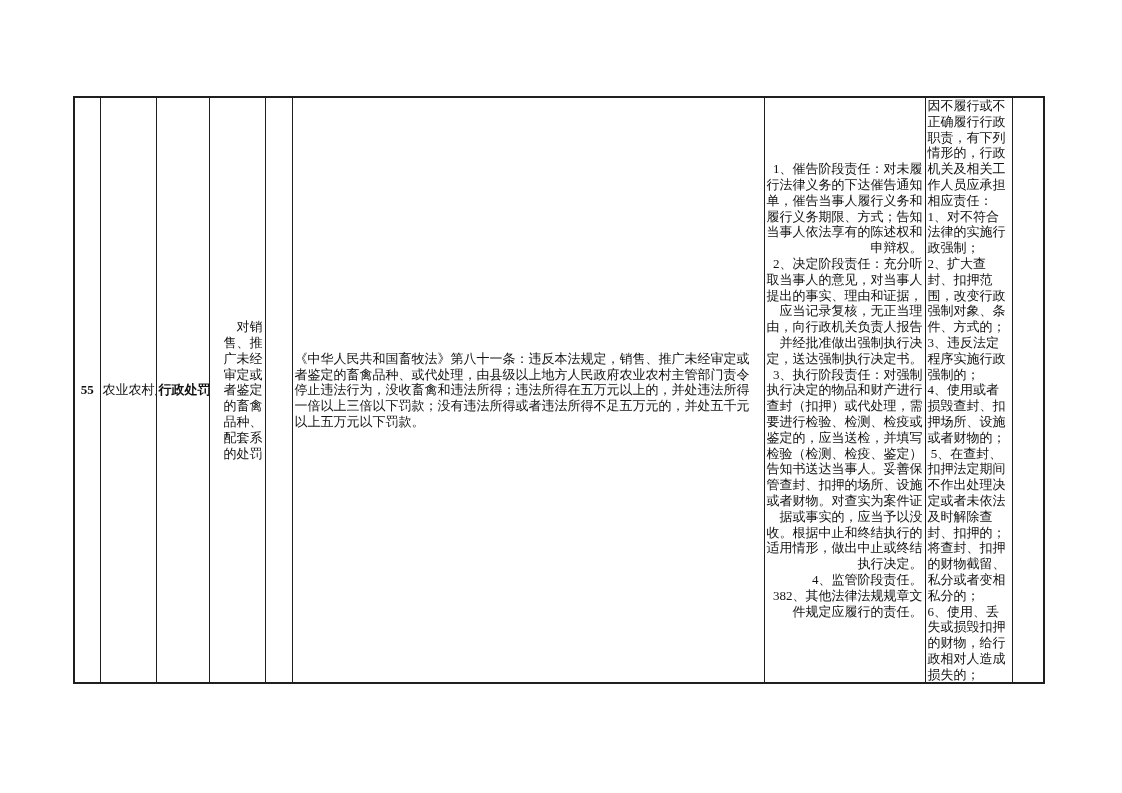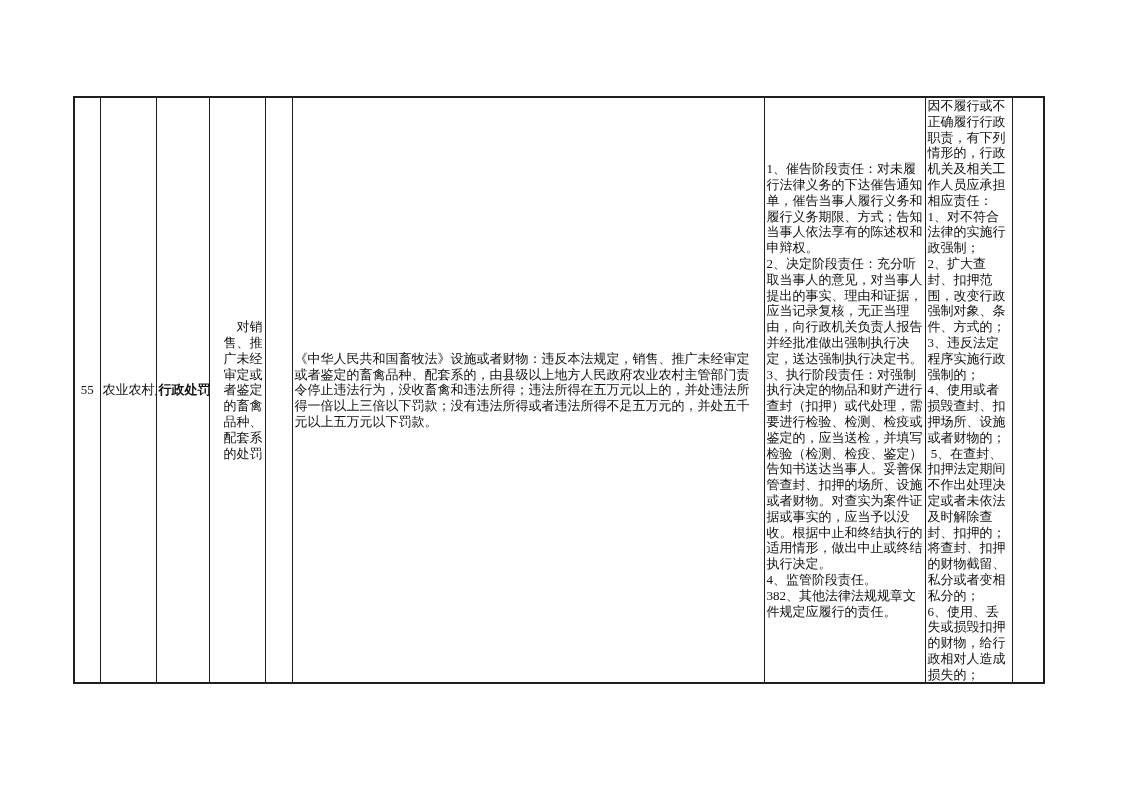--- a/index.html
+++ b/index.html
@@ -34,20 +34,21 @@
     vertical-align: middle;
     font-size: 13px;
     line-height: 15.8px;
     overflow: hidden;
     word-break: break-all;
     margin-left: 44px;
   }
   td.c-seq {
     text-align: center;
     padding: 0;
+    font-weight: bold;
   }
   td.c-dept {
     text-align: center;
     padding: 0;
     font-size: 10.5px;
     white-space: nowrap;
   }
   td.c-type {
     text-align: center;
     padding: 0;
@@ -68,21 +69,21 @@
     line-height: 16px;
     padding: 0 3px;
     text-align: left;
     white-space: pre-wrap;
   }
   td.c-resp {
     vertical-align: top;
     font-size: 13px;
     line-height: 15.8px;
     padding: 1px 2px;
-    text-align: left;
+    text-align: right;
     white-space: pre-wrap;
   }
   td.c-acct {
     vertical-align: top;
     font-size: 12px;
     line-height: 15.7px;
     padding: 1px 1px;
     text-align: left;
     white-space: pre-wrap;
   }
@@ -103,21 +104,21 @@
       <col style="width:87px">
       <col style="width:32px">
     </colgroup>
     <tbody>
       <tr>
         <td class="c-seq">55</td>
         <td class="c-dept">农业农村局</td>
         <td class="c-type">行政处罚</td>
         <td class="c-name">对销售、推广未经审定或者鉴定的畜禽品种、配套系的处罚</td>
         <td class="c-gap"></td>
-        <td class="c-law">《中华人民共和国畜牧法》设施或者财物：违反本法规定，销售、推广未经审定或者鉴定的畜禽品种、配套系的，由县级以上地方人民政府农业农村主管部门责令停止违法行为，没收畜禽和违法所得；违法所得在五万元以上的，并处违法所得一倍以上三倍以下罚款；没有违法所得或者违法所得不足五万元的，并处五千元以上五万元以下罚款。</td>
+        <td class="c-law">《中华人民共和国畜牧法》第八十一条：违反本法规定，销售、推广未经审定或者鉴定的畜禽品种、或代处理，由县级以上地方人民政府农业农村主管部门责令停止违法行为，没收畜禽和违法所得；违法所得在五万元以上的，并处违法所得一倍以上三倍以下罚款；没有违法所得或者违法所得不足五万元的，并处五千元以上五万元以下罚款。</td>
         <td class="c-resp">1、催告阶段责任：对未履行法律义务的下达催告通知单，催告当事人履行义务和履行义务期限、方式；告知当事人依法享有的陈述权和申辩权。
 2、决定阶段责任：充分听取当事人的意见，对当事人提出的事实、理由和证据，应当记录复核，无正当理由，向行政机关负责人报告并经批准做出强制执行决定，送达强制执行决定书。
 3、执行阶段责任：对强制执行决定的物品和财产进行查封（扣押）或代处理，需要进行检验、检测、检疫或鉴定的，应当送检，并填写检验（检测、检疫、鉴定）告知书送达当事人。妥善保管查封、扣押的场所、设施或者财物。对查实为案件证据或事实的，应当予以没收。根据中止和终结执行的适用情形，做出中止或终结执行决定。
 4、监管阶段责任。
 382、其他法律法规规章文件规定应履行的责任。</td>
         <td class="c-acct">因不履行或不正确履行行政职责，有下列情形的，行政机关及相关工作人员应承担相应责任：
 1、对不符合法律的实施行政强制；
 2、扩大查封、扣押范围，改变行政强制对象、条件、方式的；
 3、违反法定程序实施行政强制的；
 4、使用或者损毁查封、扣押场所、设施或者财物的；

